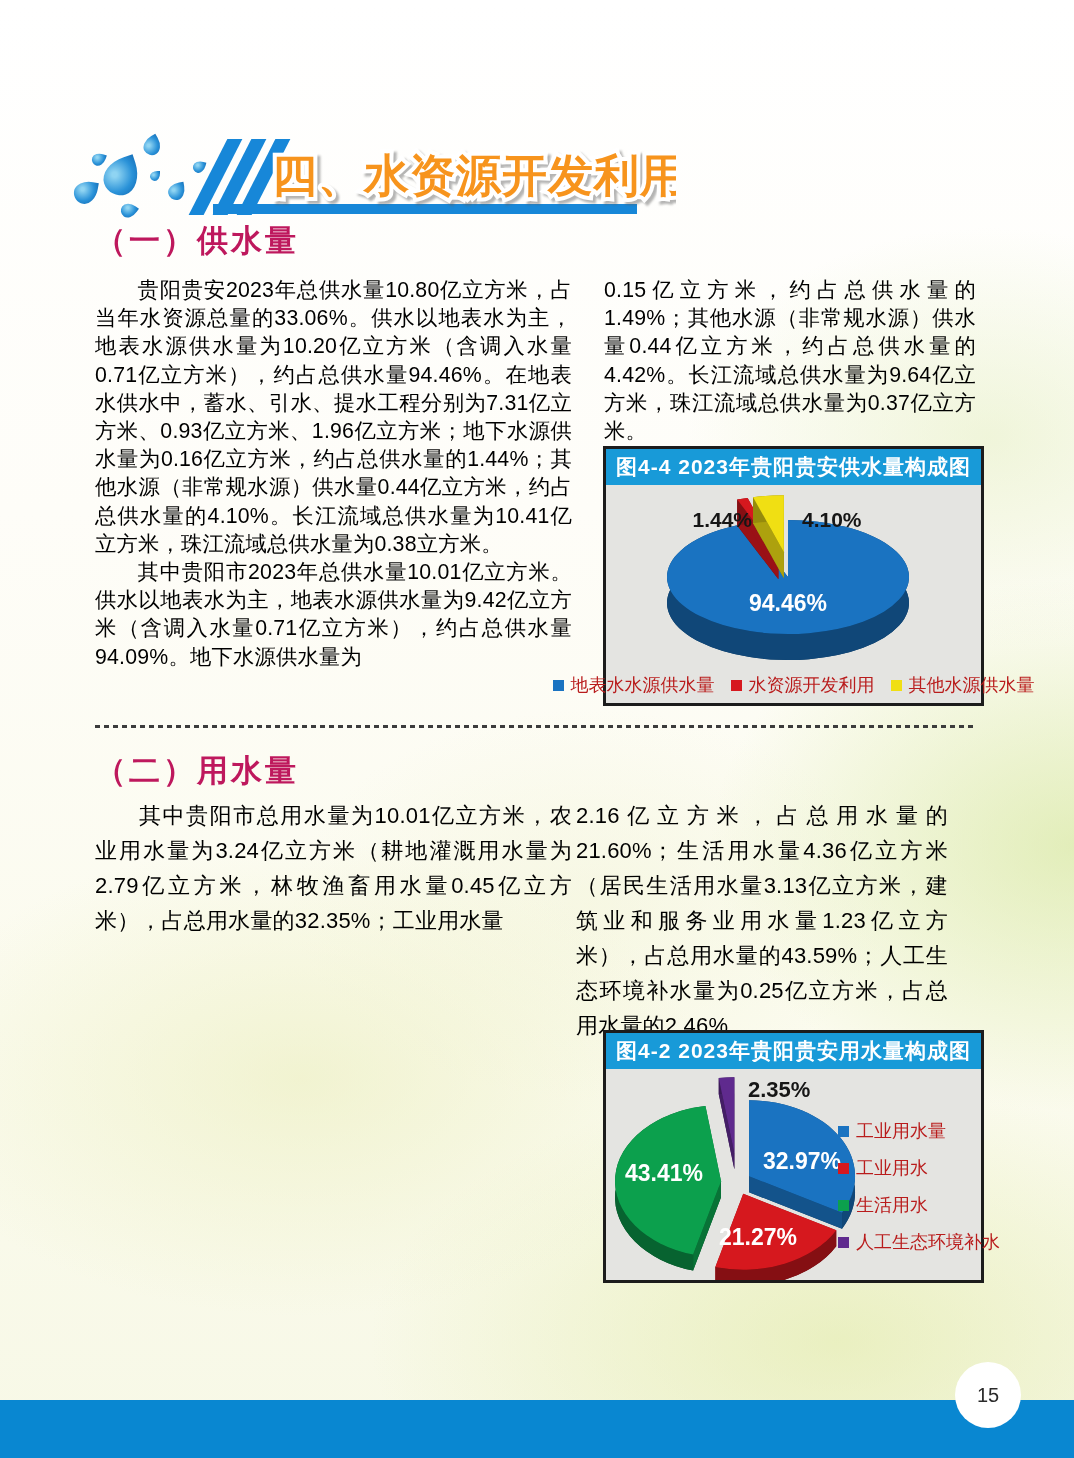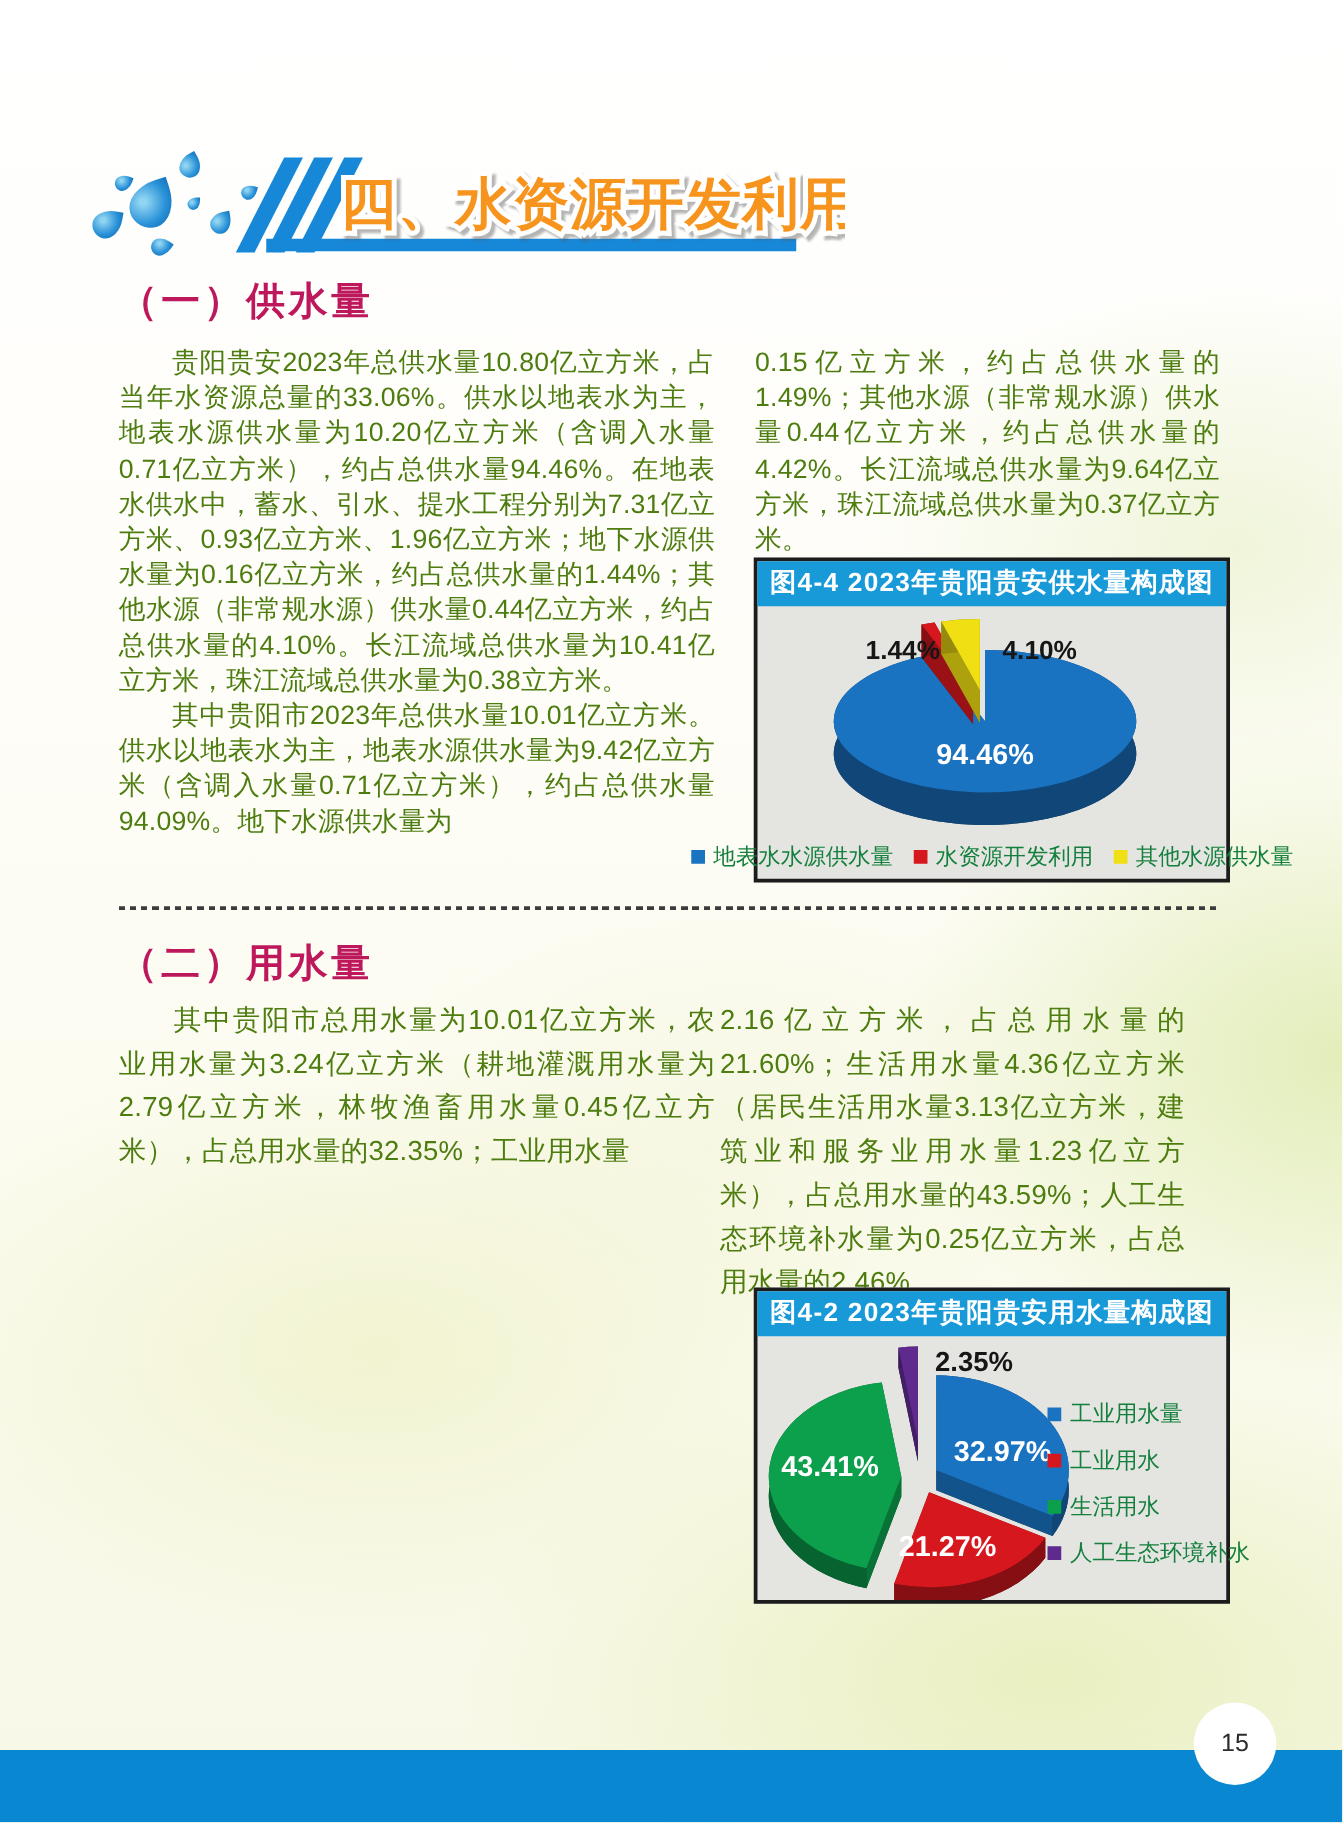--- a/index.html
+++ b/index.html
@@ -11,53 +11,53 @@
     background:
       radial-gradient(ellipse 430px 300px at 92% 30%, rgba(222,235,180,.45), transparent 70%),
       radial-gradient(ellipse 520px 380px at 100% 58%, rgba(205,226,140,.55), transparent 70%),
       radial-gradient(ellipse 560px 330px at 28% 74%, rgba(235,238,190,.60), transparent 72%),
       radial-gradient(ellipse 650px 360px at 78% 92%, rgba(222,232,160,.55), transparent 72%),
       radial-gradient(ellipse 400px 260px at 55% 62%, rgba(240,242,210,.45), transparent 75%),
       linear-gradient(180deg, #ffffff 0%, #fefdf8 35%, #fbfbee 70%, #f7f8e6 100%);
   }
 
   
-  .hdr { position:absolute; left:0; top:0; width:1074px; height:230px; }
+  .hdr { position:absolute; left:0; top:13px; width:1074px; height:230px; }
   .drop { position:absolute; border-radius:78% 0 55% 50% / 55% 0 78% 50%;
           background:radial-gradient(circle at 35% 38%, #8fd4f2 8%, #2a92d8 55%, #0b5ea9 100%); }
   .stripes { position:absolute; left:208px; top:126px; display:flex; gap:9px; }
   .stripe { width:15px; height:76px; background:#1787d8; transform:skewX(-27deg); }
   .hdr-bar { position:absolute; left:213px; top:191px; width:424px; height:10px; background:#1787d8; }
   .title-svg { position:absolute; left:266px; top:124px; }
 
   
   .sec-head { position:absolute; left:95px; font-size:31px; font-weight:bold;
               color:#be185d; letter-spacing:3px; }
-  .col { position:absolute; color:#4d7c0f; text-align:justify; }
+  .col { position:absolute; color:#000000; text-align:justify; }
   .col p { text-align:justify; }
   .s1 .col p, .col.s1 p { font-size:21.3px; line-height:28.2px; letter-spacing:.2px; }
   .col.s2 p { font-size:22px; line-height:35px; letter-spacing:.2px; }
   p.ind { text-indent:2em; }
 
   .divider { position:absolute; left:95px; top:725px; width:880px; height:3px;
     background:repeating-linear-gradient(90deg,#3c3c3c 0 5px, transparent 5px 9px); }
 
   
   .panel { position:absolute; left:603px; width:381px; border:3px solid #1c1c1c;
            background:#e4e4e1; }
   .panel .tbar { height:36px; background:#189ad8; color:#fff; font-weight:bold;
                  font-size:21px; text-align:center; line-height:36px; letter-spacing:1px; }
   .panel svg { display:block; }
   svg text { font-family:"Liberation Sans","DejaVu Sans",sans-serif; }
 
   .legend-row { position:absolute; left:0; right:0; bottom:6px; display:flex;
                 justify-content:center; gap:16px; }
   .legend-col { position:absolute; left:232px; top:86px; display:flex;
                 flex-direction:column; gap:13px; }
-  .lg-item { display:flex; align-items:center; gap:7px; font-size:18px; color:#15803d; white-space:nowrap; }
+  .lg-item { display:flex; align-items:center; gap:7px; font-size:18px; color:#b91c1c; white-space:nowrap; }
   .lg-item .sw { width:11px; height:11px; flex:0 0 auto; }
 
   
   .foot-bar { position:absolute; left:0; bottom:0; width:1074px; height:58px; background:#0987d1; }
   .pg-badge { position:absolute; left:955px; top:1362px; width:66px; height:66px;
               border-radius:50%; background:#fff; display:flex; align-items:center;
               justify-content:center; z-index:2; }
   .pg-badge span { font-size:20px; color:#2b2b2b; }
 </style>
 </head>

